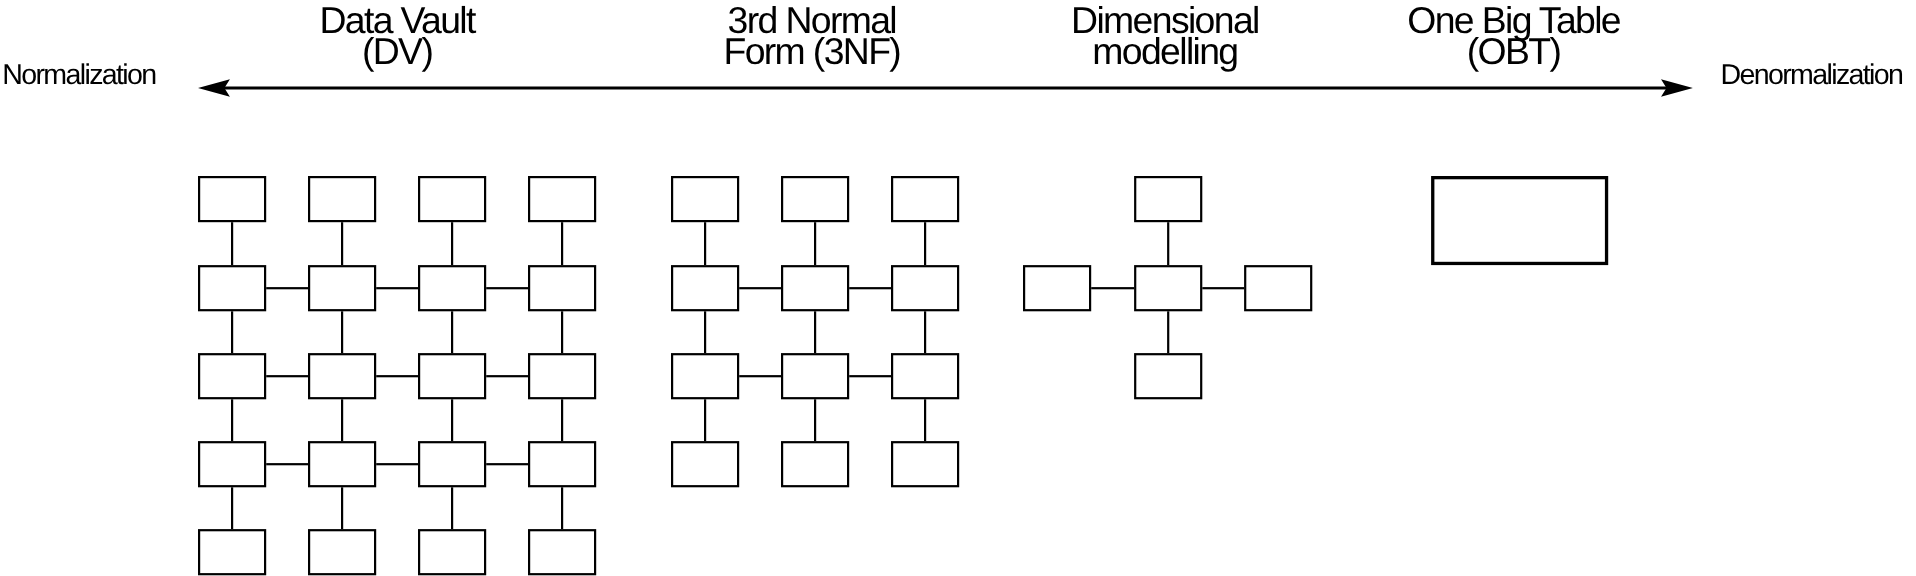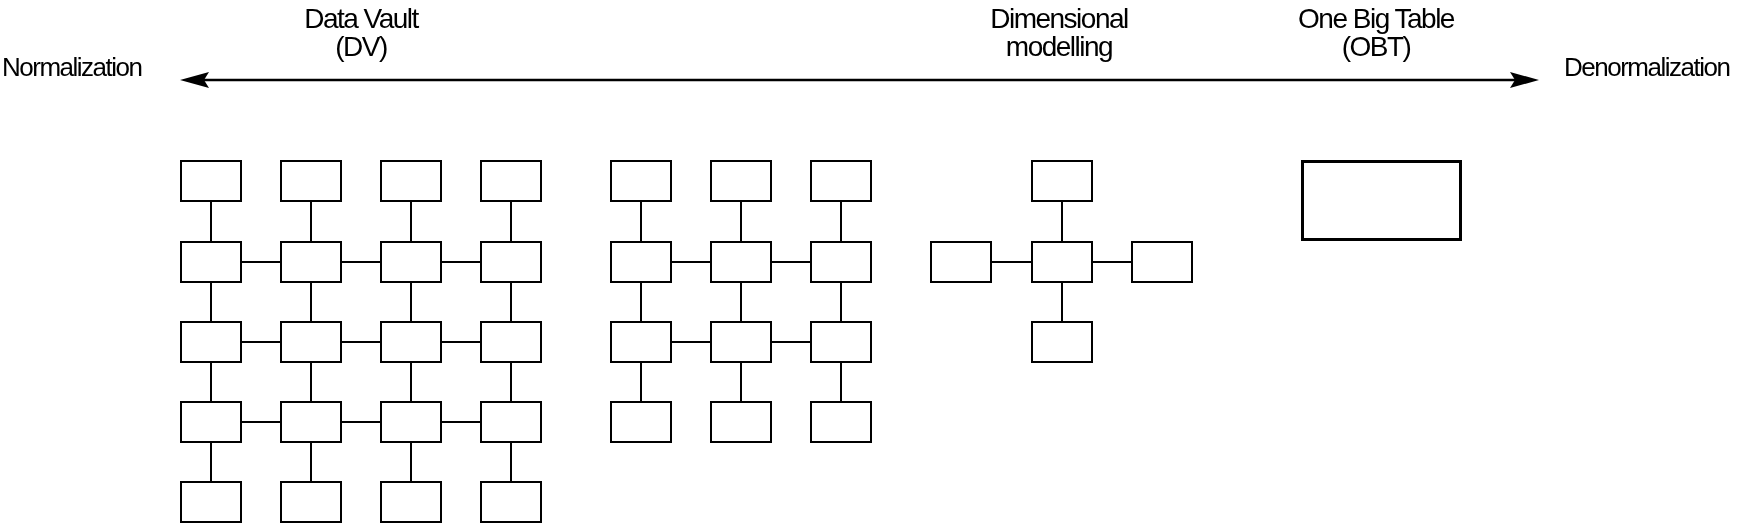--- a/index.html
+++ b/index.html
@@ -15,21 +15,21 @@
     position:absolute;
     font-size:26px;
     letter-spacing:-1.5px;
     line-height:30px;
     white-space:nowrap;
   }
   .group-label{
     position:absolute;
     top:5px;
     transform:translateX(-50%);
-    font-size:28px;
+    font-size:34px;
     letter-spacing:-1.5px;
     line-height:28px;
     text-align:center;
     white-space:pre-line;
   }
   .diagram-layer{position:absolute;left:0;top:0;width:100%;height:100%;}
   .ebox{
     position:absolute;
     box-sizing:border-box;
     border:2px solid #000000;
@@ -47,20 +47,22 @@
   <div class="side-label" style="left:2px;top:52px;">Normalization</div>
 
   <svg class="axis-arrow" width="1742" height="524" viewBox="0 0 1742 524">
     <line x1="203" y1="80" x2="1516" y2="80" stroke="#000000" stroke-width="2.6"></line>
     <polygon points="180,80 209,72 204,80 209,88" fill="#000000"></polygon>
     <polygon points="1539,80 1510,72 1515,80 1510,88" fill="#000000"></polygon>
   </svg>
 
   <div class="group-label" style="left:361px;">Data Vault
 (DV)</div>
+  <div class="group-label" style="left:738px;">3rd Normal
+Form (3NF)</div>
   <div class="group-label" style="left:1059px;">Dimensional
 modelling</div>
   <div class="group-label" style="left:1376px;">One Big Table
 (OBT)</div>
 
   <div class="diagram-layer">
       <div class="ebox" style="left: 180px; top: 160px; width: 62px; height: 42px; border-width: 2px;"></div>
       <div class="ebox" style="left: 280px; top: 160px; width: 62px; height: 42px; border-width: 2px;"></div>
       <div class="ebox" style="left: 380px; top: 160px; width: 62px; height: 42px; border-width: 2px;"></div>
       <div class="ebox" style="left: 480px; top: 160px; width: 62px; height: 42px; border-width: 2px;"></div>

